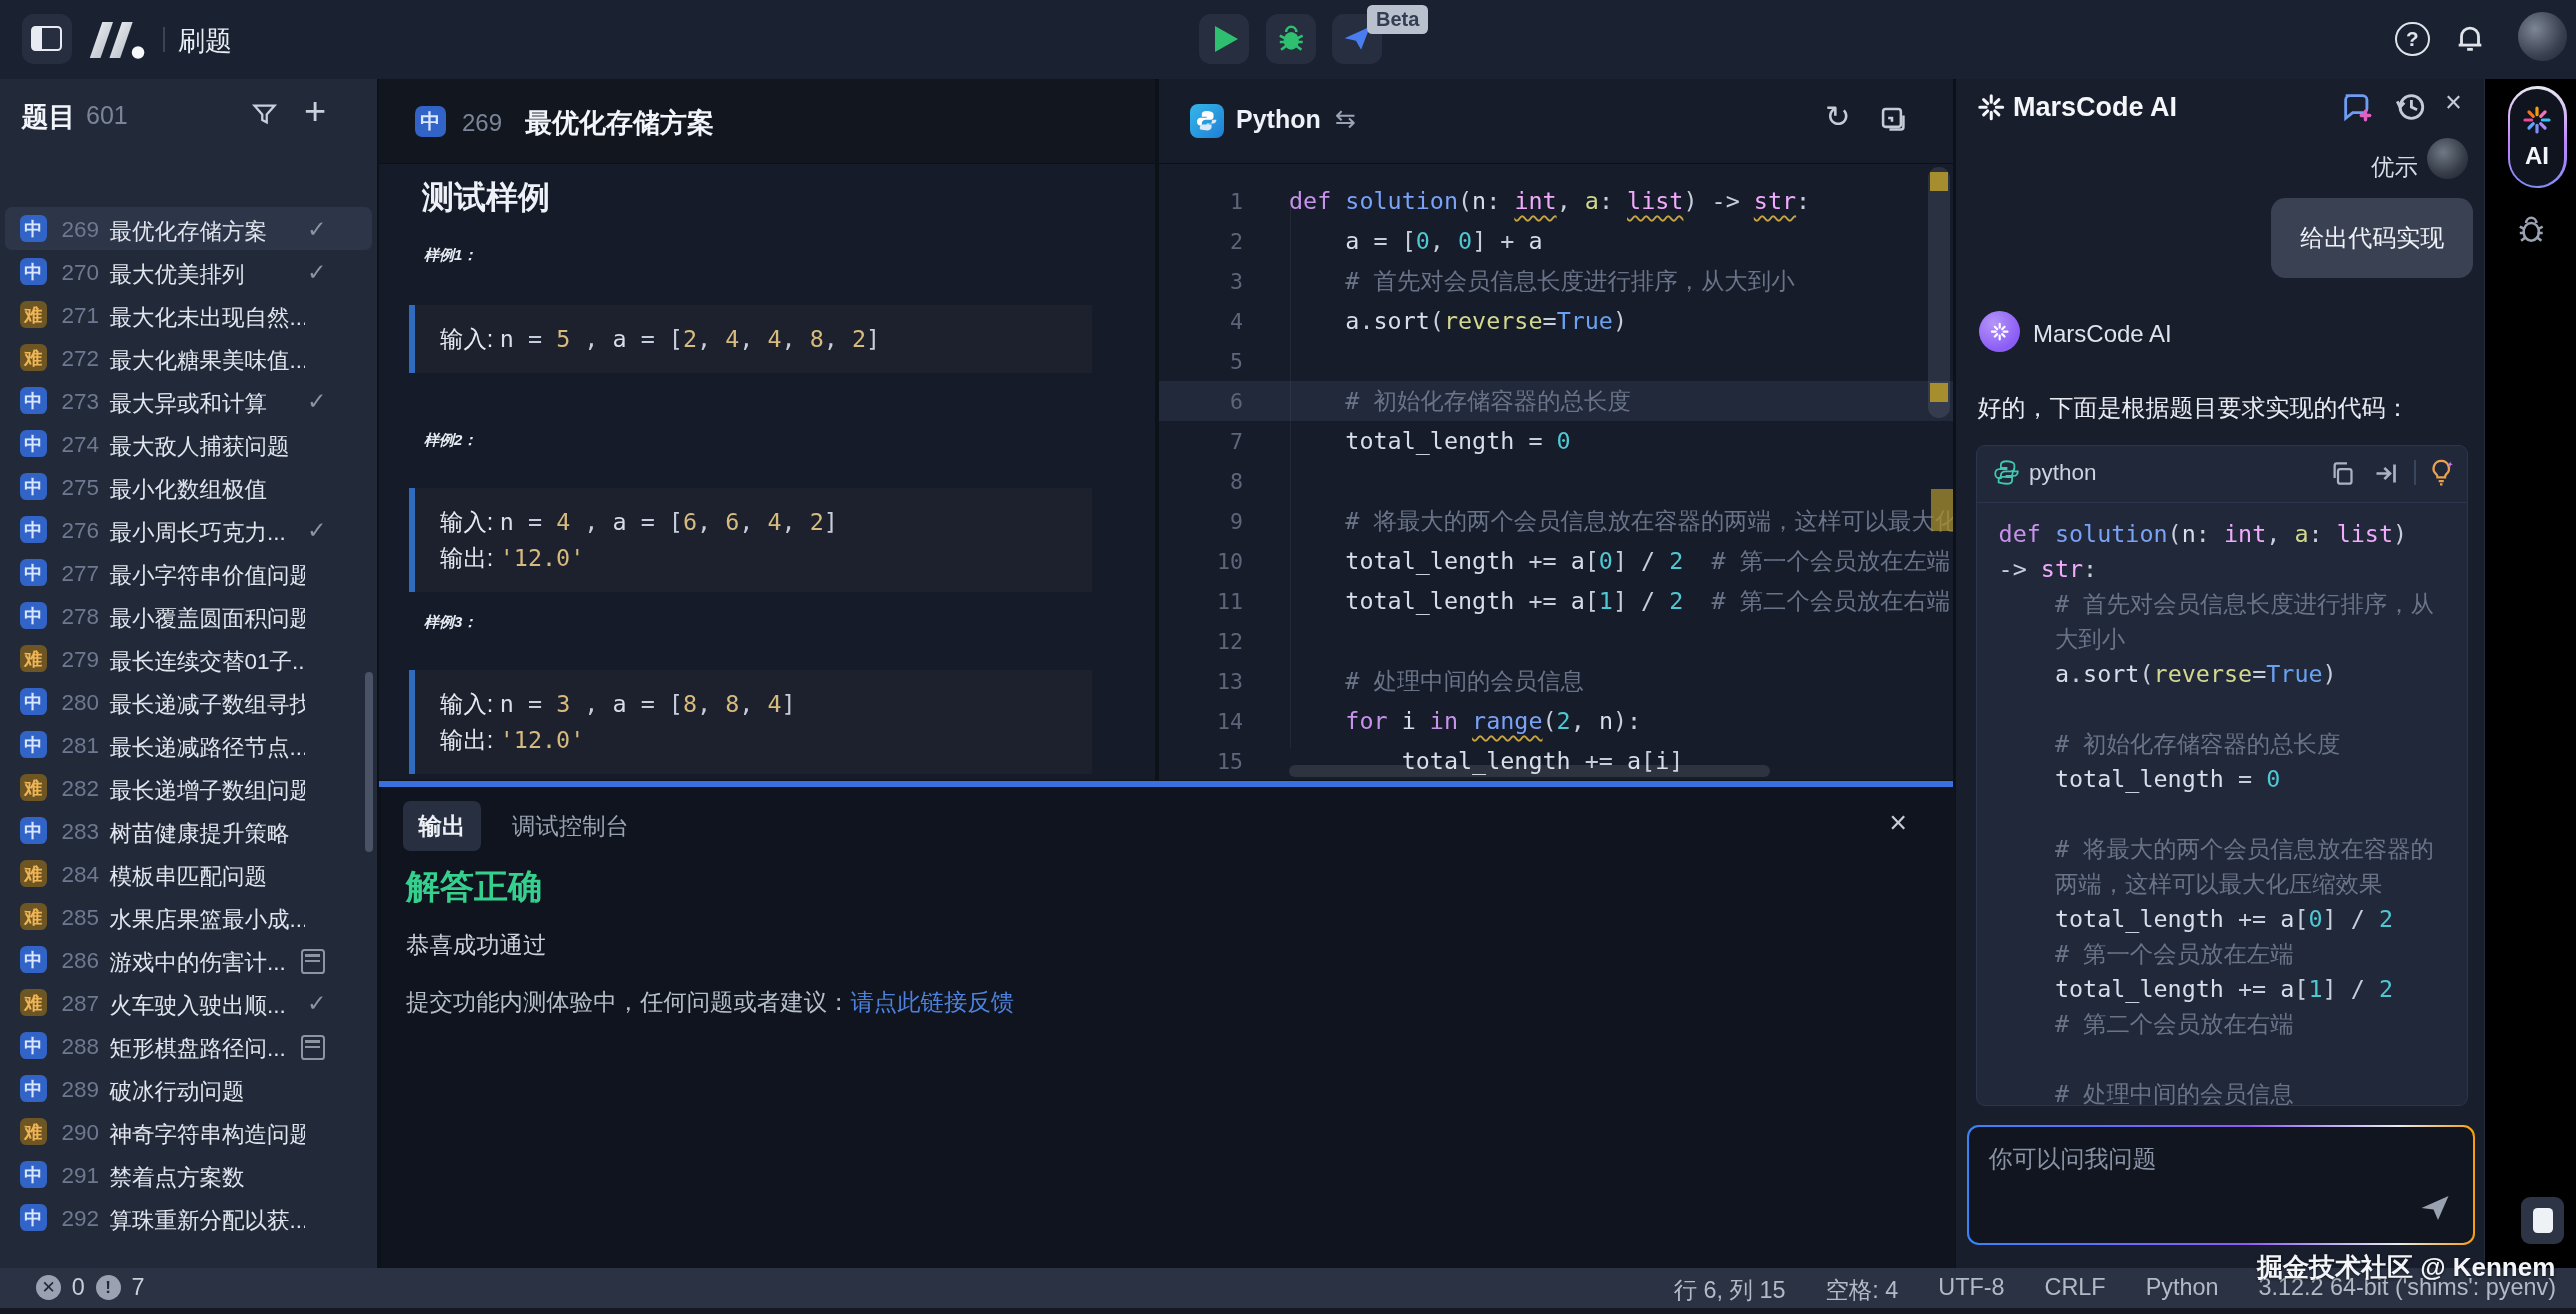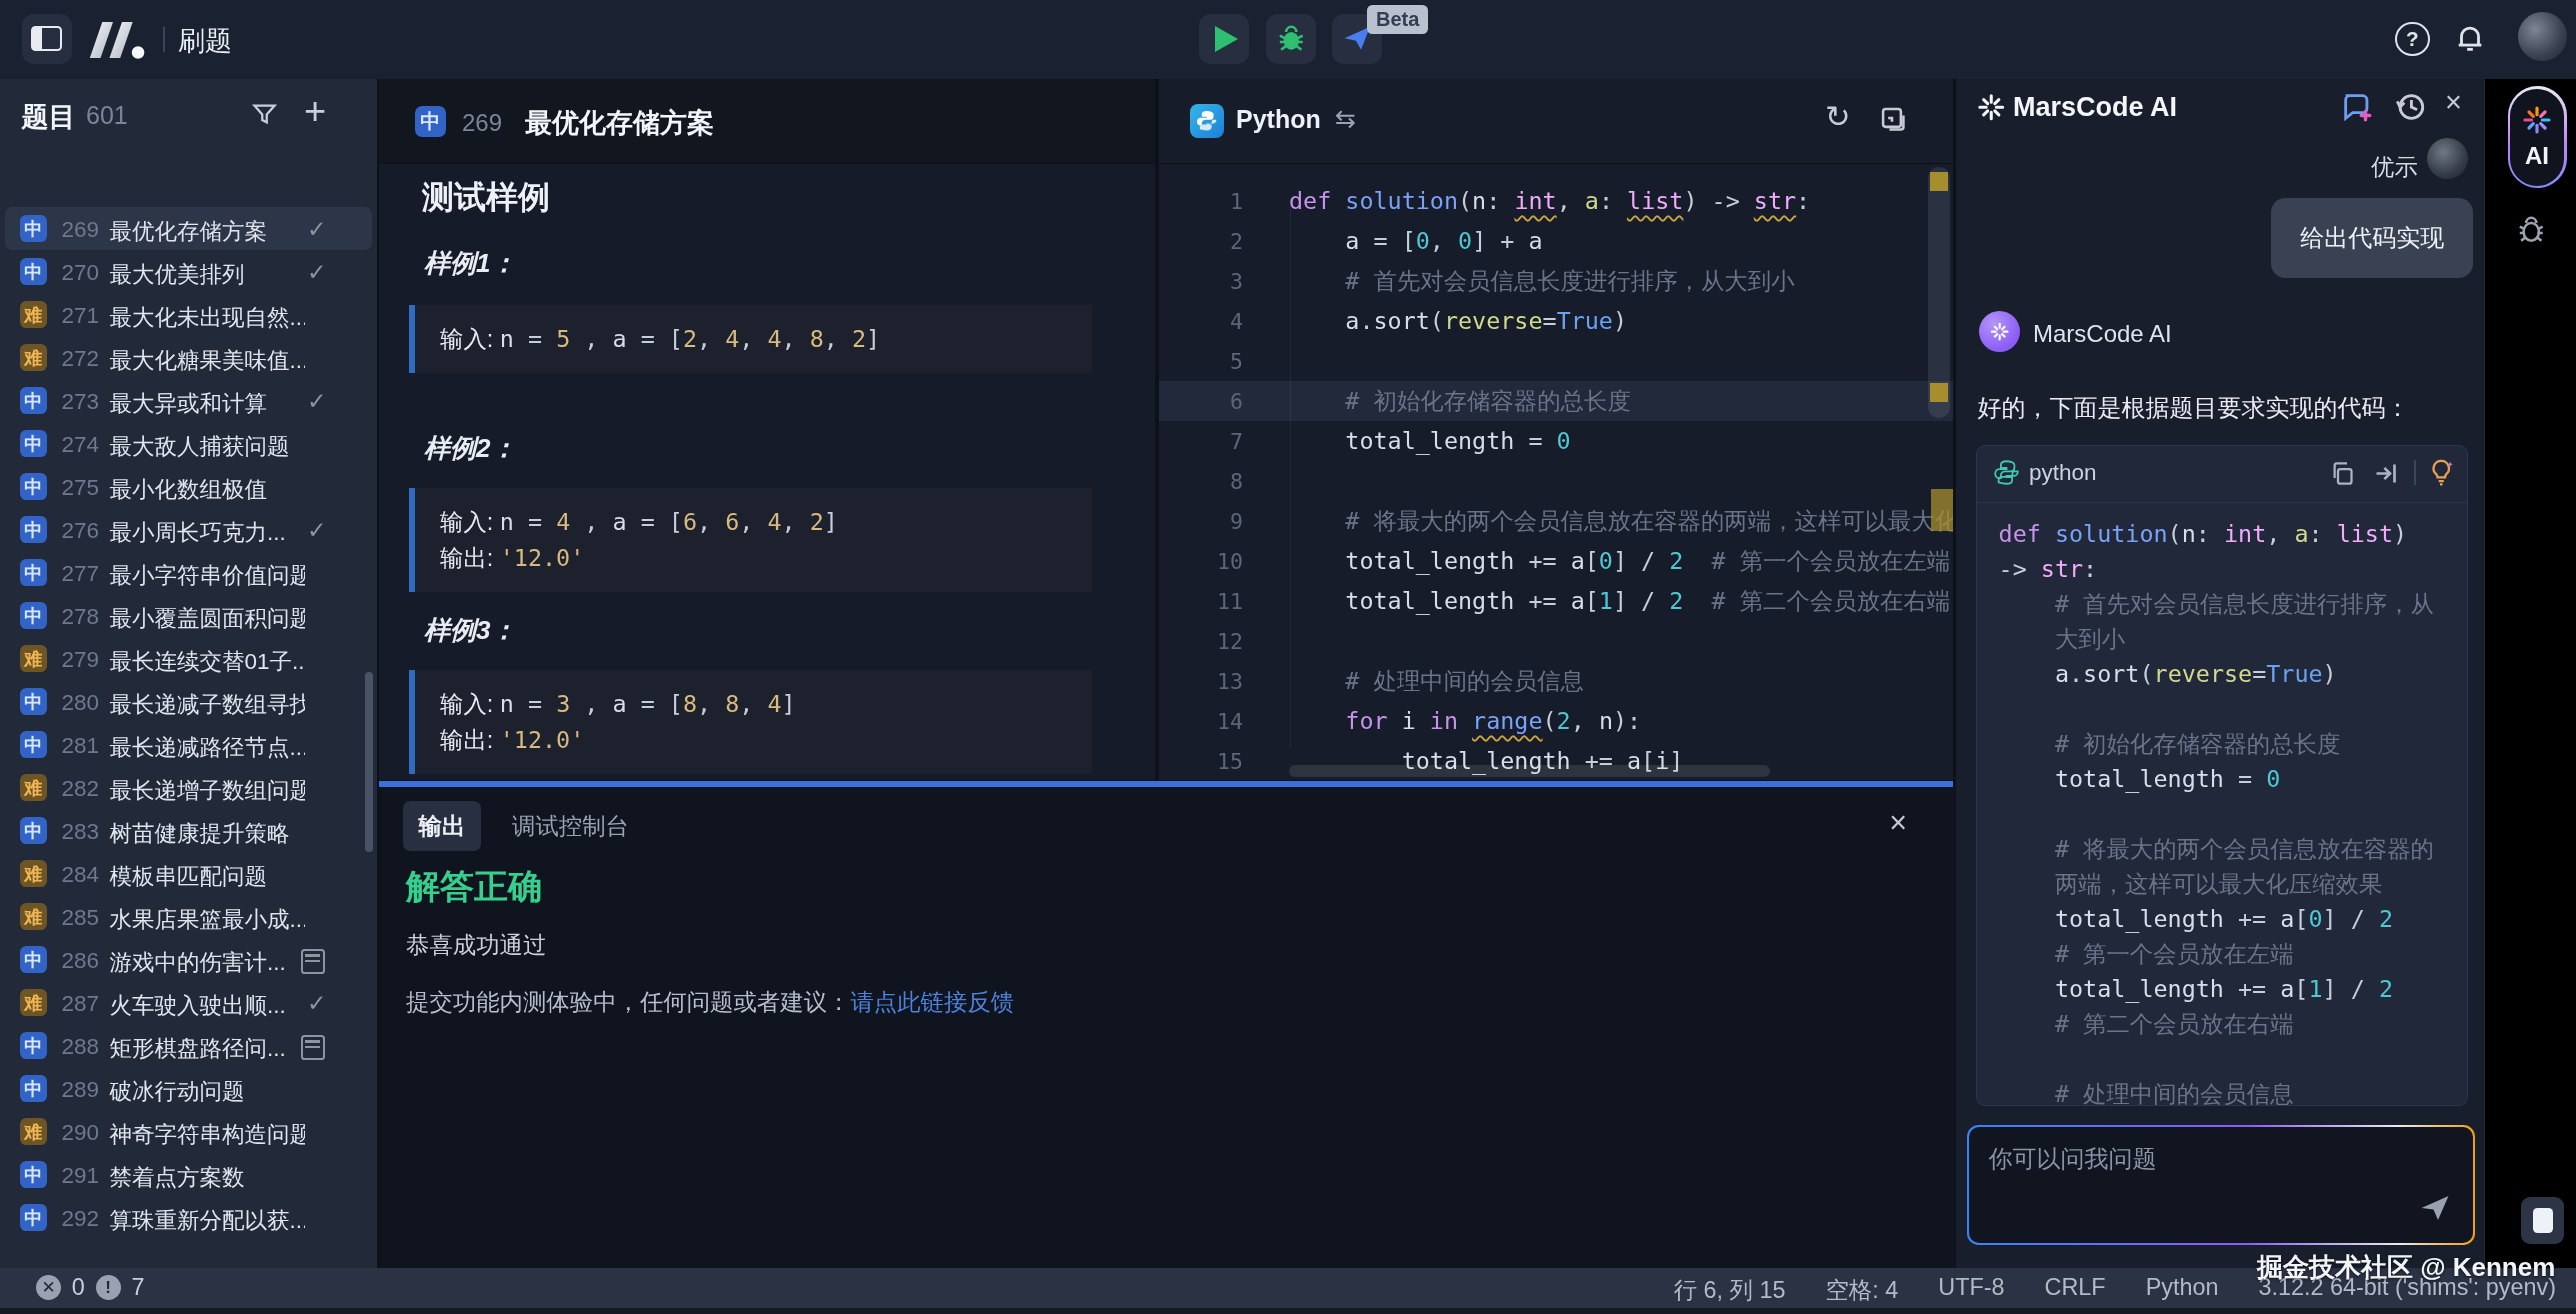--- a/index.html
+++ b/index.html
@@ -49,21 +49,21 @@
   .sb-memo i{display:block;height:2.2px;background:#8d95a2;margin:3.6px 2.7px 0 2.7px;}
   .sb-scroll{position:absolute;right:3.6px;top:593px;width:8px;height:180px;border-radius:4.5px;background:#4a5366;}
 
   
   .problem{position:absolute;left:379px;top:79px;width:776px;height:701px;background:#151b28;overflow:hidden;}
   .pr-head{position:absolute;left:0;top:0;width:100%;height:84px;background:#12161f;border-bottom:1.8px solid #0b0f17;}
   .pr-badge{position:absolute;left:36px;top:27px;width:30.5px;height:30.5px;border-radius:7.2px;background:#3264c8;color:#d8e6ff;font-size:20px;font-weight:bold;display:flex;align-items:center;justify-content:center;}
   .pr-num{position:absolute;left:83px;top:30px;font-size:24px;color:#7b8498;}
   .pr-title{position:absolute;left:146px;top:26px;font-size:27px;font-weight:bold;color:#f2f5fa;}
   .pr-sec{position:absolute;left:43px;top:97px;font-size:32px;font-weight:bold;color:#eef2f8;}
-  .pr-lab{position:absolute;left:45px;font-size:26px;font-weight:bold;font-style:italic;color:#e8ecf3;}
+  .pr-lab{position:absolute;left:45px;font-size:15px;font-weight:bold;font-style:italic;color:#e8ecf3;}
   .pr-block{position:absolute;left:30px;width:683px;background:#1c212d;border-left:6.3px solid #2f6cc0;padding:16px 0 16px 25px;box-sizing:border-box;}
   .pr-line{font-size:23.4px;line-height:36px;color:#e6eaf1;}
   .pr-line .lbl{color:#e6eaf1;}
   .pr-line code{font-family:"DejaVu Sans Mono",monospace;}
 
   
   .editor{position:absolute;left:1159px;top:79px;width:794px;height:701px;background:#161c2a;overflow:hidden;}
   .ed-head{position:absolute;left:0;top:0;width:100%;height:84px;border-bottom:1.8px solid #0b0f17;}
   .py-ic{position:absolute;left:31px;top:25px;width:34px;height:34px;border-radius:8px;background:linear-gradient(135deg,#35b6e8,#1e7fd6);display:flex;align-items:center;justify-content:center;}
   .ed-tab{position:absolute;left:77px;top:26px;font-size:25px;font-weight:bold;color:#eef2f8;}

